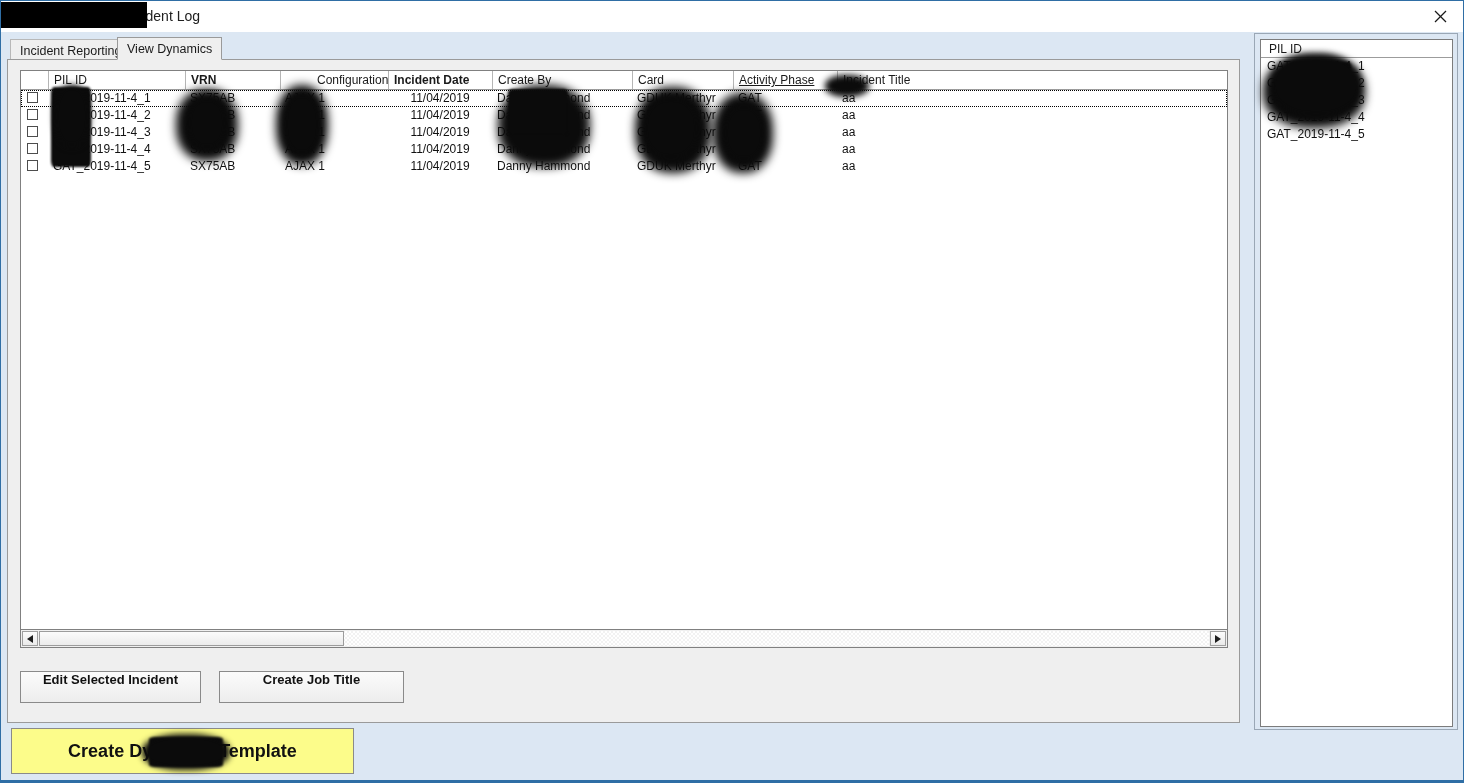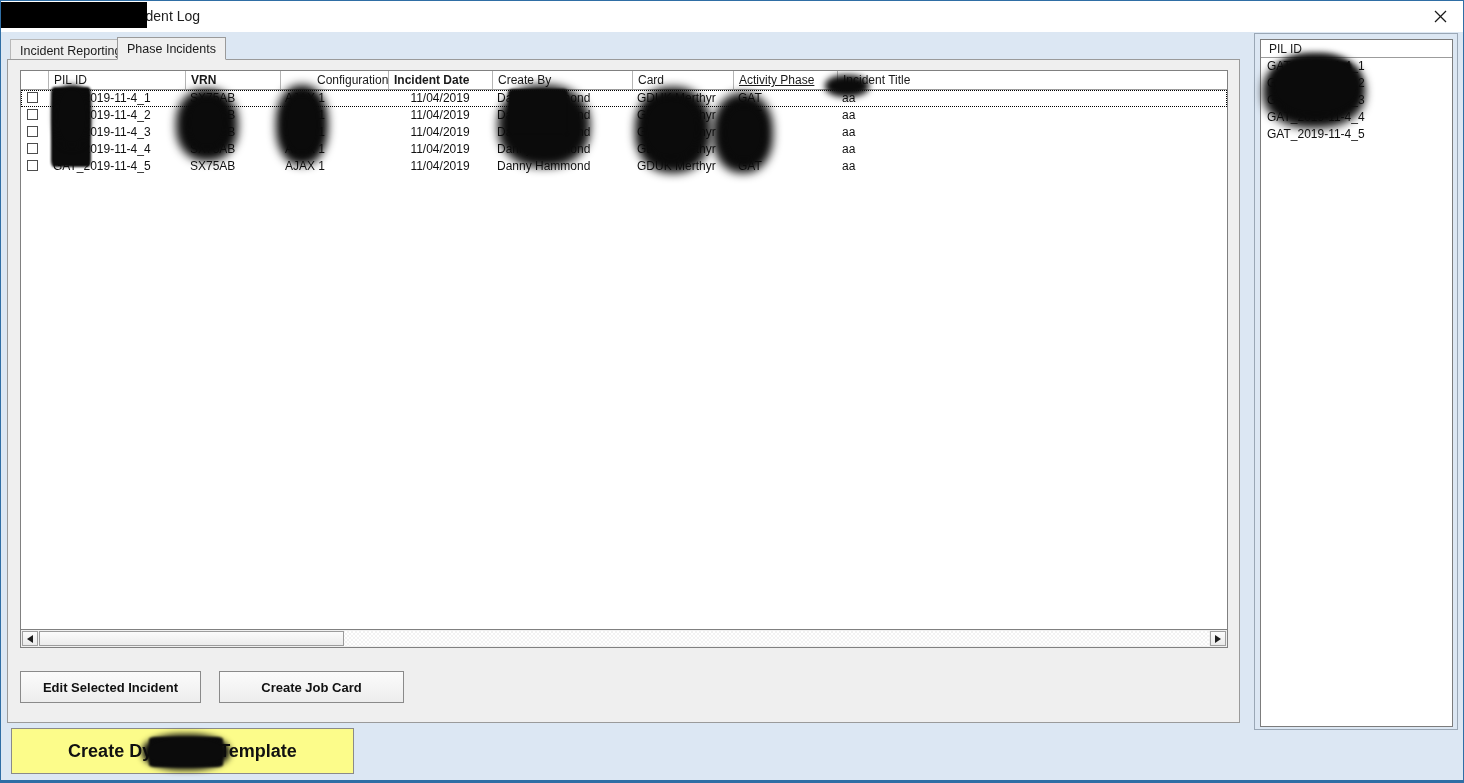--- a/index.html
+++ b/index.html
@@ -245,21 +245,21 @@
   .winbtn {
     position: absolute;
     background: linear-gradient(#fbfbfb, #ededed);
     border: 1px solid #8a8a8a;
     box-sizing: border-box;
     font-family: "Liberation Sans", sans-serif;
     font-size: 13px;
     font-weight: bold;
     color: #111;
     display: flex;
-    align-items: center;
+    align-items: flex-start;
     justify-content: center;
     cursor: default;
     white-space: nowrap;
   }
   #btn-edit    { left: 12px;  top: 611px; width: 181px; height: 32px; }
   #btn-jobcard { left: 211px; top: 611px; width: 185px; height: 32px; }
 
   #btn-template {
     position: absolute;
     left: 10px;
@@ -357,21 +357,21 @@
     </div>
   </div>
 
   <div id="left-pane">
 
     <div id="tabstrip">
       <div class="tab" id="tab-1">
         <span>Incident Reporting</span>
       </div>
       <div class="tab active" id="tab-2">
-        <span>Phase Incidents</span>
+        <span>View Dynamics</span>
       </div>
     </div>
 
     <div id="tabpanel">
 
       <div id="grid">
 
         <div id="grid-header">
           <div class="hcell first" style="left:0px;width:27px;"></div>
           <div class="hcell" style="left:27px;width:137px;">PIL ID</div>
@@ -474,21 +474,21 @@
                 <polygon points="0,0 0,8 6,4" fill="#1d1d1d"></polygon>
               </svg>
           </span>
         </div>
       </div>
 
       <div class="winbtn" id="btn-edit">
         <span>Edit Selected Incident</span>
       </div>
       <div class="winbtn" id="btn-jobcard">
-        <span>Create Job Card</span>
+        <span>Create Job Title</span>
       </div>
 
     </div>
   </div>
 
   <div id="btn-template">
     <span>Create Dynamics Template</span>
     <div class="redact hard" style="left:137px; top:8px; width:74px; height:30px;"></div>
     <div class="redact soft" style="left:130px; top:5px; width:88px; height:36px;"></div>
   </div>

